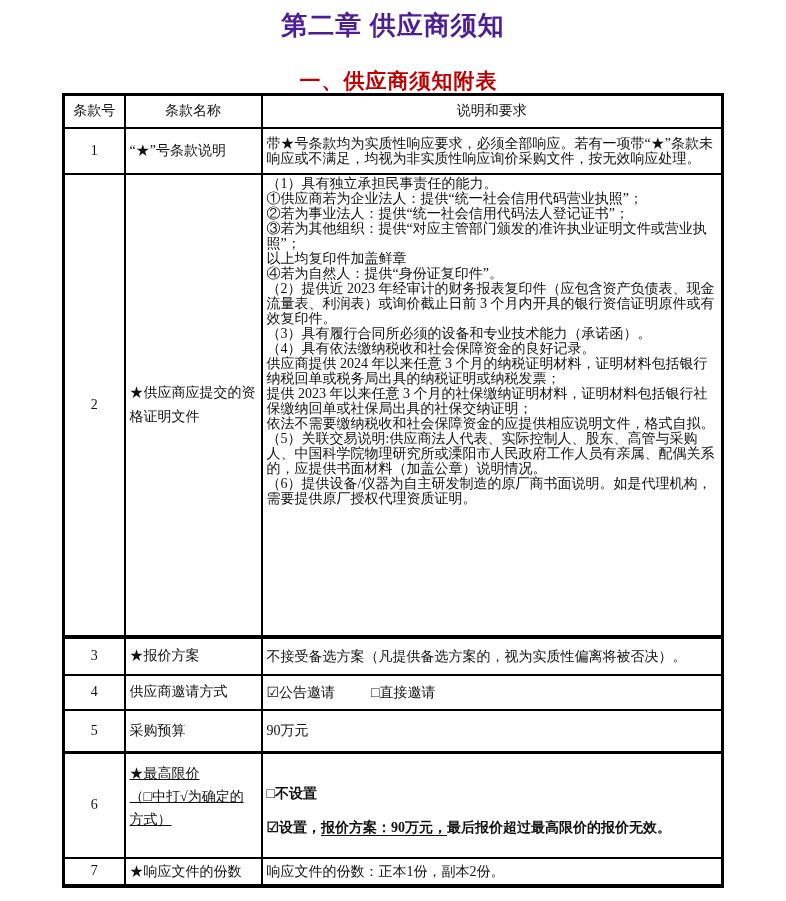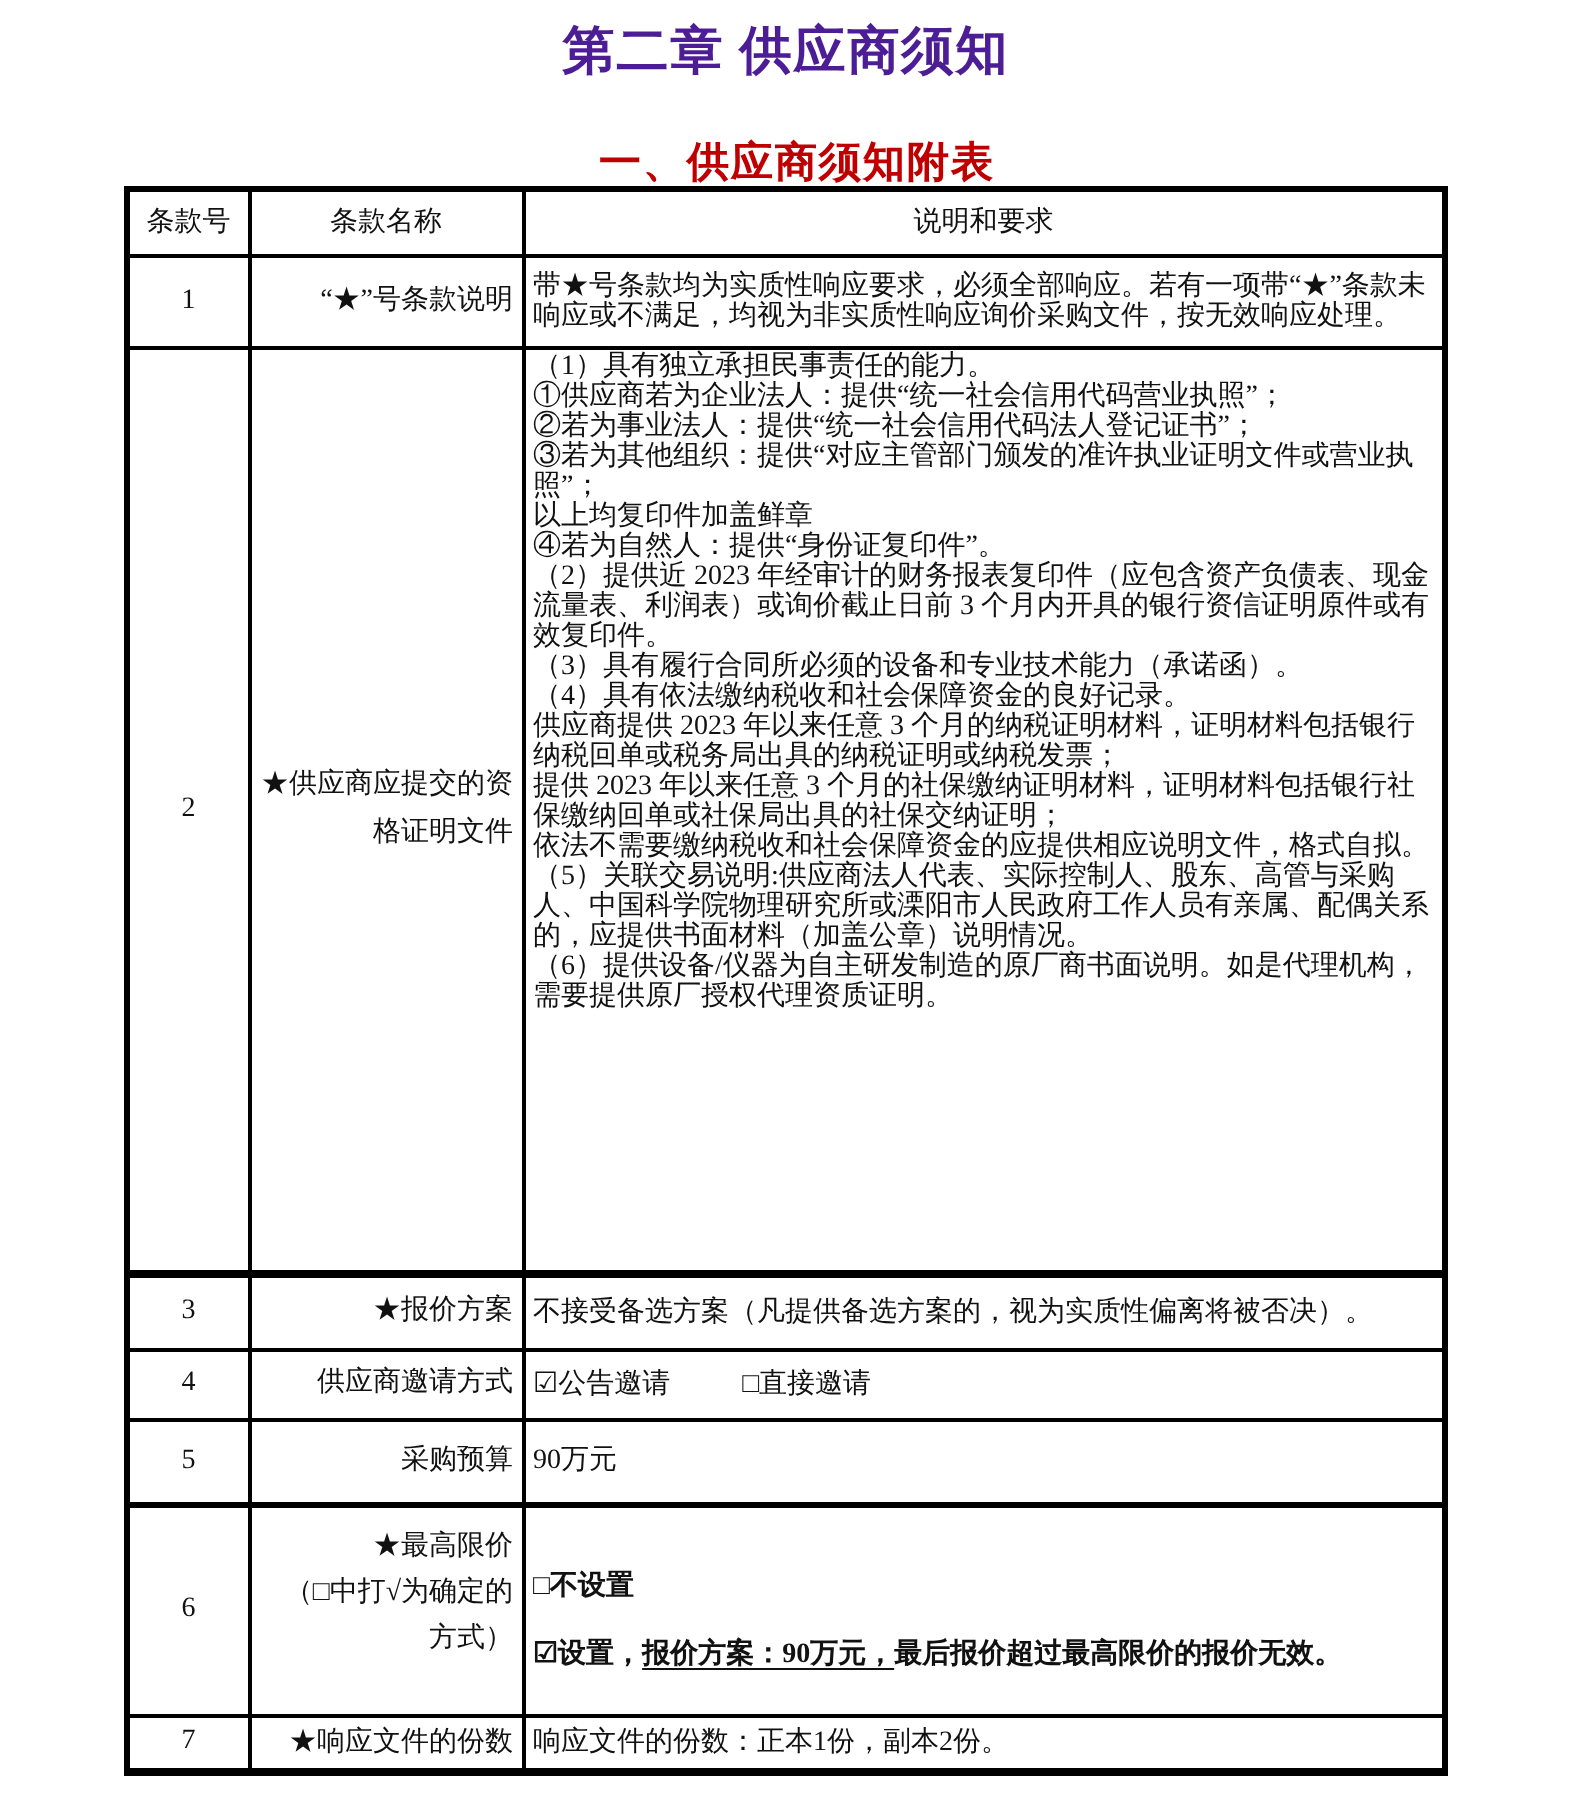--- a/index.html
+++ b/index.html
@@ -37,27 +37,27 @@
   }
   table.notice th, table.notice td {
     border: 2px solid #000;
     font-size: 14px;
     font-weight: normal;
     padding: 1px 4px;
     overflow: hidden;
   }
   th.h { text-align: center; vertical-align: middle; }
   td.c-no { text-align: center; vertical-align: middle; }
-  td.c-name { text-align: right; vertical-align: middle; line-height: 1.65; padding: 2px 5px; border-radius: 10px; }
+  td.c-name { text-align: left; vertical-align: middle; line-height: 1.65; padding: 2px 5px; border-radius: 10px; }
   td.c-desc { text-align: left; vertical-align: middle; line-height: 15px; padding: 2px 3px 2px 4px; }
   tr.r2 td.c-desc { vertical-align: top; }
   .para { margin: 0; }
   tr.r3 td { border-top-width: 4px; }
   tr.r6 td { border-top-width: 3px; }
-  tr.r6 td.c-name { vertical-align: top; padding-top: 8px; }
+  tr.r6 td.c-name { vertical-align: top; padding-top: 8px; text-decoration: underline; }
   tr.r6 td.c-desc { vertical-align: top; padding-top: 32px; font-weight: bold; }
   .opt-line2 { margin-top: 19px; }
   .u { text-decoration: underline; text-underline-offset: 3px; }
   .cb { display: inline-block; }
   .gap { display: inline-block; width: 36px; }
   tr.r7 td { border-bottom-width: 4px; }
   tr.r7 td.c-desc { }
 </style>
 </head>
 <body>
@@ -91,21 +91,21 @@
       <td class="c-desc">
         <p class="para">（1）具有独立承担民事责任的能力。</p>
         <p class="para">①供应商若为企业法人：提供“统一社会信用代码营业执照”；</p>
         <p class="para">②若为事业法人：提供“统一社会信用代码法人登记证书”；</p>
         <p class="para">③若为其他组织：提供“对应主管部门颁发的准许执业证明文件或营业执照”；</p>
         <p class="para">以上均复印件加盖鲜章</p>
         <p class="para">④若为自然人：提供“身份证复印件”。</p>
         <p class="para">（2）提供近 2023 年经审计的财务报表复印件（应包含资产负债表、现金流量表、利润表）或询价截止日前 3 个月内开具的银行资信证明原件或有效复印件。</p>
         <p class="para">（3）具有履行合同所必须的设备和专业技术能力（承诺函）。</p>
         <p class="para">（4）具有依法缴纳税收和社会保障资金的良好记录。</p>
-        <p class="para">供应商提供 2023 年以来任意 3 个月的纳税证明材料，证明材料包括银行纳税回单或税务局出具的纳税证明或纳税发票；</p>
+        <p class="para">供应商提供 2024 年以来任意 3 个月的纳税证明材料，证明材料包括银行纳税回单或税务局出具的纳税证明或纳税发票；</p>
         <p class="para">提供 2023 年以来任意 3 个月的社保缴纳证明材料，证明材料包括银行社保缴纳回单或社保局出具的社保交纳证明；</p>
         <p class="para">依法不需要缴纳税收和社会保障资金的应提供相应说明文件，格式自拟。</p>
         <p class="para">（5）关联交易说明:供应商法人代表、实际控制人、股东、高管与采购人、中国科学院物理研究所或溧阳市人民政府工作人员有亲属、配偶关系的，应提供书面材料（加盖公章）说明情况。</p>
         <p class="para">（6）提供设备/仪器为自主研发制造的原厂商书面说明。如是代理机构，需要提供原厂授权代理资质证明。</p>
       </td>
     </tr>
 
     <tr class="r3" style="height:38px">
       <td class="c-no">3</td>
       <td class="c-name">★报价方案</td>

